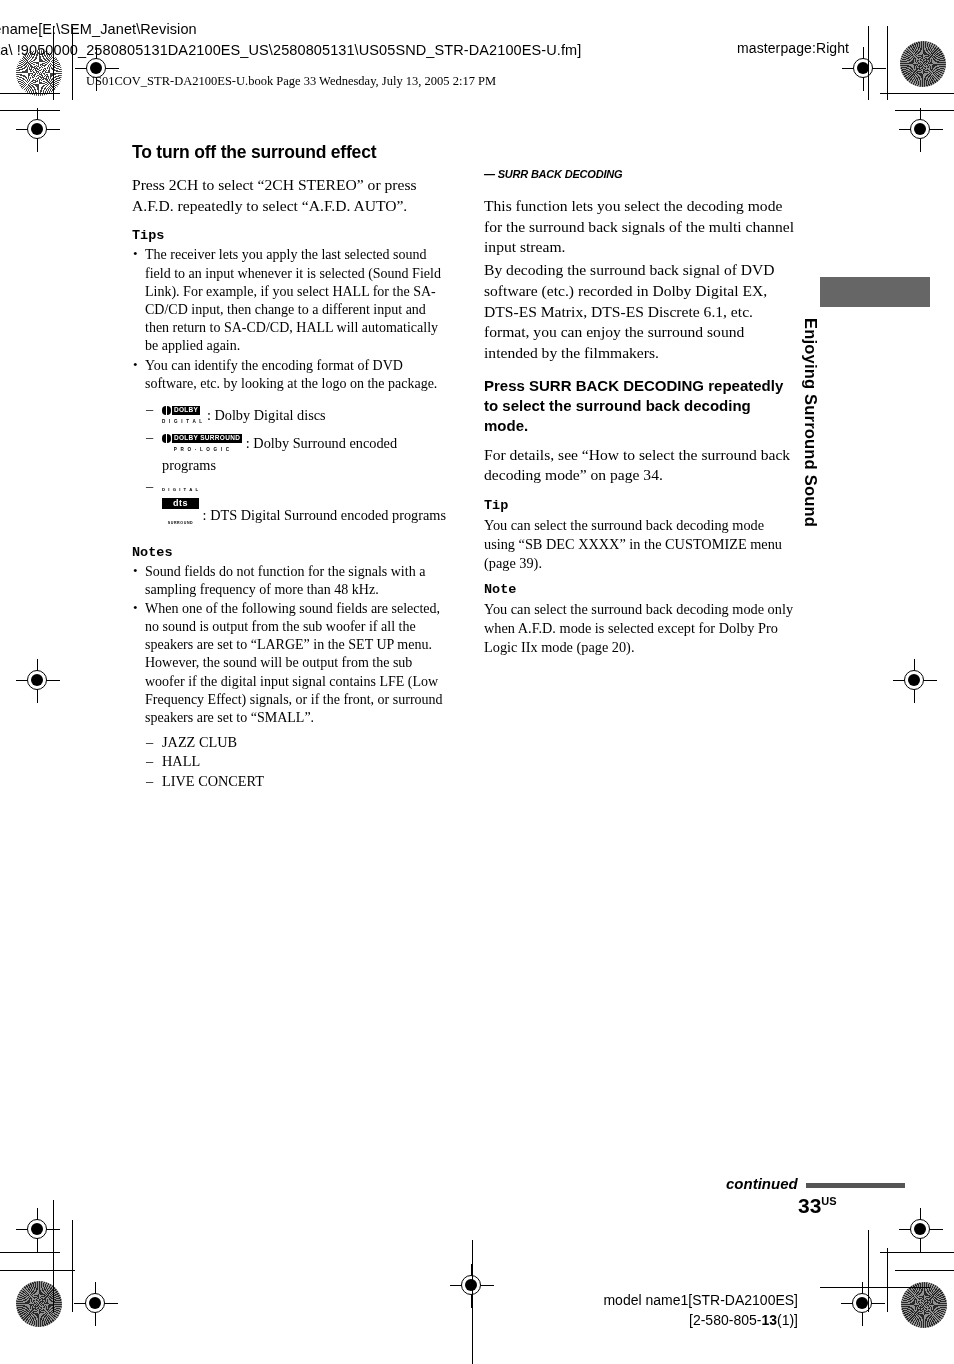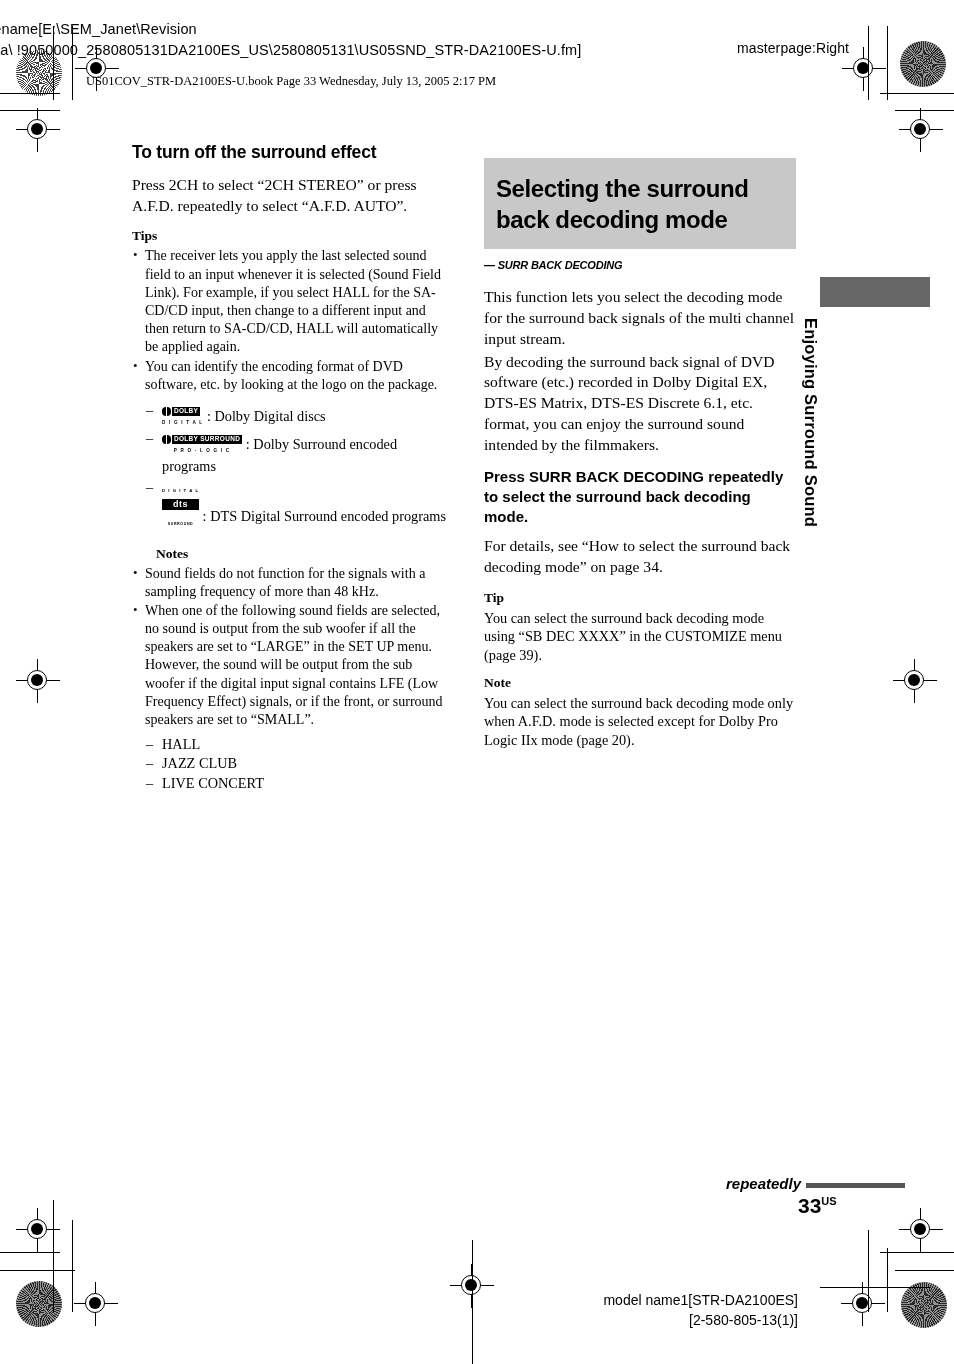--- a/index.html
+++ b/index.html
@@ -102,21 +102,21 @@
   p.body {
     font-family: "Liberation Serif", serif;
     font-size: 15.6px;
     line-height: 1.33;
     margin: 0 0 12px 0;
     text-align: left;
   }
   p.body.tight { margin-bottom: 2px; }
 
   h3.label {
-    font-family: Liberation Serif, serif;
+    font-family: Liberation Mono, monospace;
     font-weight: bold;
     font-size: 13.5px;
     margin: 8px 0 3px 0;
   }
 
   ul.bullets {
     list-style: none;
     margin: 0 0 6px 0;
     padding: 0;
   }
@@ -309,21 +309,21 @@
 
   .modelname {
     position: absolute;
     left: 589px; top: 1290px;
     font-family: "Liberation Sans", sans-serif;
     font-size: 14px;
     text-align: right;
     width: 209px;
     line-height: 1.45;
   }
-  .modelname .b { font-weight: normal; text-align: right; }
+  .modelname .b { font-weight: bold; text-align: right; }
 </style>
 </head>
 <body>
 
 <div class="rosette" style="left:16px; top:50px;"></div>
 <div class="rosette solid" style="left:900px; top:41px;"></div>
 <div class="rosette solid" style="left:16px; top:1281px;"></div>
 <div class="rosette solid" style="left:901px; top:1282px;"></div>
 
 <div class="reg" style="left:75px; top:47px;">
@@ -452,59 +452,56 @@
     <li class="logo-li">
       <span class="dts-stack">
         <span class="dts-top">D I G I T A L</span>
         <span class="dts-box">dts</span>
         <span class="dts-bot">SURROUND</span>
       </span>
       <span>: DTS Digital Surround encoded programs</span>
     </li>
   </ul>
 
-  <h3 class="label" style="margin-top:14px;margin-left:24px;">Notes</h3>
+  <h3 class="label" style="margin-top:14px;">Notes</h3>
   <ul class="bullets">
     <li>Sound fields do not function for the signals with a sampling frequency of more than 48 kHz.</li>
     <li>When one of the following sound fields are selected, no sound is output from the sub woofer if all the speakers are set to “LARGE” in the SET UP menu. However, the sound will be output from the sub woofer if the digital input signal contains LFE (Low Frequency Effect) signals, or if the front, or surround speakers are set to “SMALL”.</li>
   </ul>
 
   <ul class="dashes">
+    <li>JAZZ CLUB</li>
     <li>HALL</li>
-    <li>JAZZ CLUB</li>
     <li>LIVE CONCERT</li>
   </ul>
 
 </div>
 
 <div class="col-right">
 
-  <div class="gray-head">
-    <h1>Selecting the surround back decoding mode</h1>
-  </div>
 
   <div class="sub-head">— SURR BACK DECODING</div>
 
   <p class="body tight">This function lets you select the decoding mode for the surround back signals of the multi channel input stream.</p>
   <p class="body">By decoding the surround back signal of DVD software (etc.) recorded in Dolby Digital EX, DTS-ES Matrix, DTS-ES Discrete 6.1, etc. format, you can enjoy the surround sound intended by the filmmakers.</p>
 
   <p class="bold-instr">Press SURR BACK DECODING repeatedly to select the surround back decoding mode.</p>
   <p class="body">For details, see “How to select the surround back decoding mode” on page 34.</p>
 
   <h3 class="label">Tip</h3>
   <p class="small-body">You can select the surround back decoding mode using “SB DEC XXXX” in the CUSTOMIZE menu (page 39).</p>
 
   <h3 class="label">Note</h3>
   <p class="small-body">You can select the surround back decoding mode only when A.F.D. mode is selected except for Dolby Pro Logic IIx mode (page 20).</p>
 
 </div>
 
 <div class="thumb-block"></div>
 <div class="thumb-text">Enjoying Surround Sound</div>
 
-<div class="continued">repeatedly</div>
+<div class="continued">continued</div>
 <div class="cont-rule"></div>
 <div class="pagenum"><span>33</span><sup>US</sup></div>
 
 <div class="modelname">
   <div>model name1[STR-DA2100ES]</div>
   <div><span>[2-580-805-</span><span class="b">13</span><span>(1)]</span></div>
 </div>
 
 </body></html>

